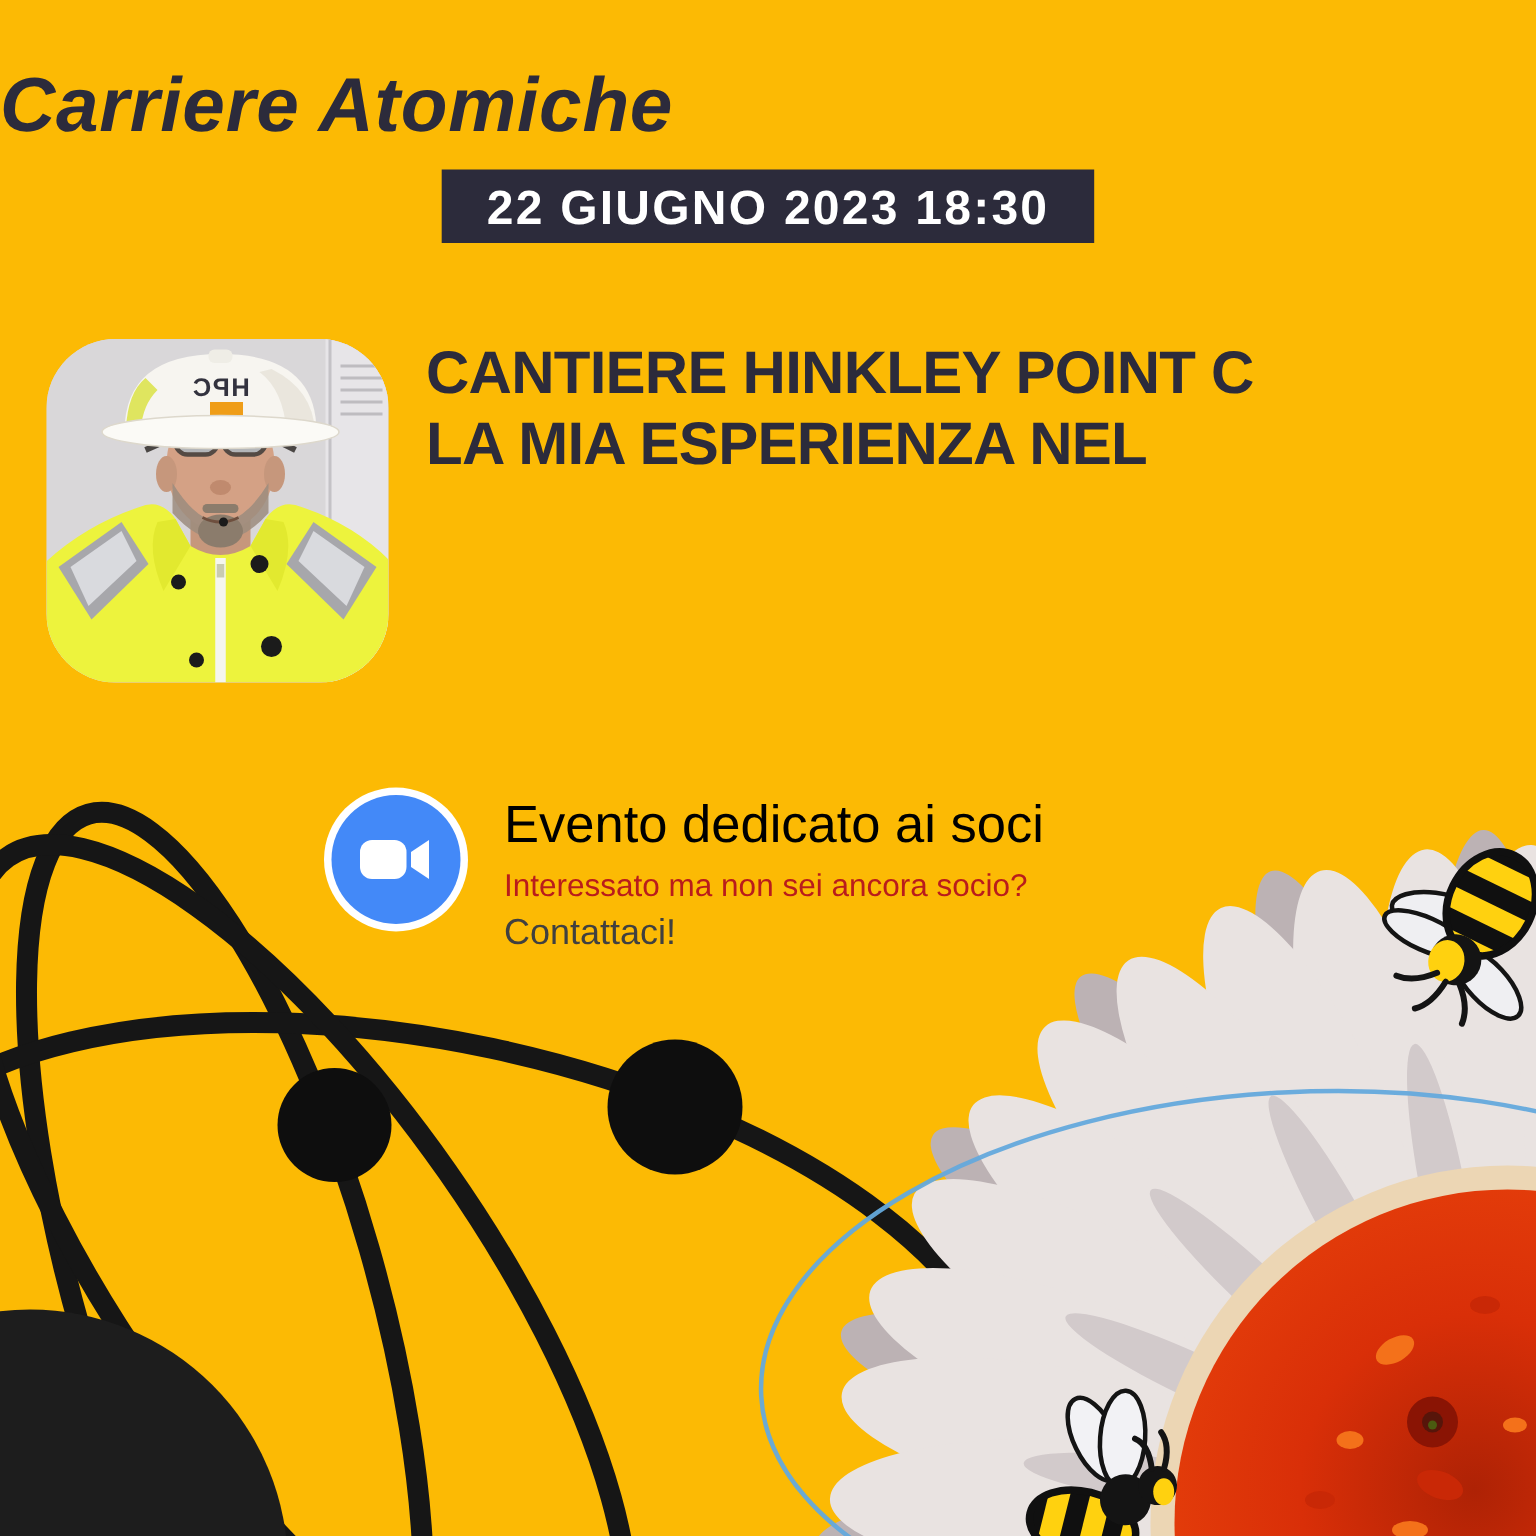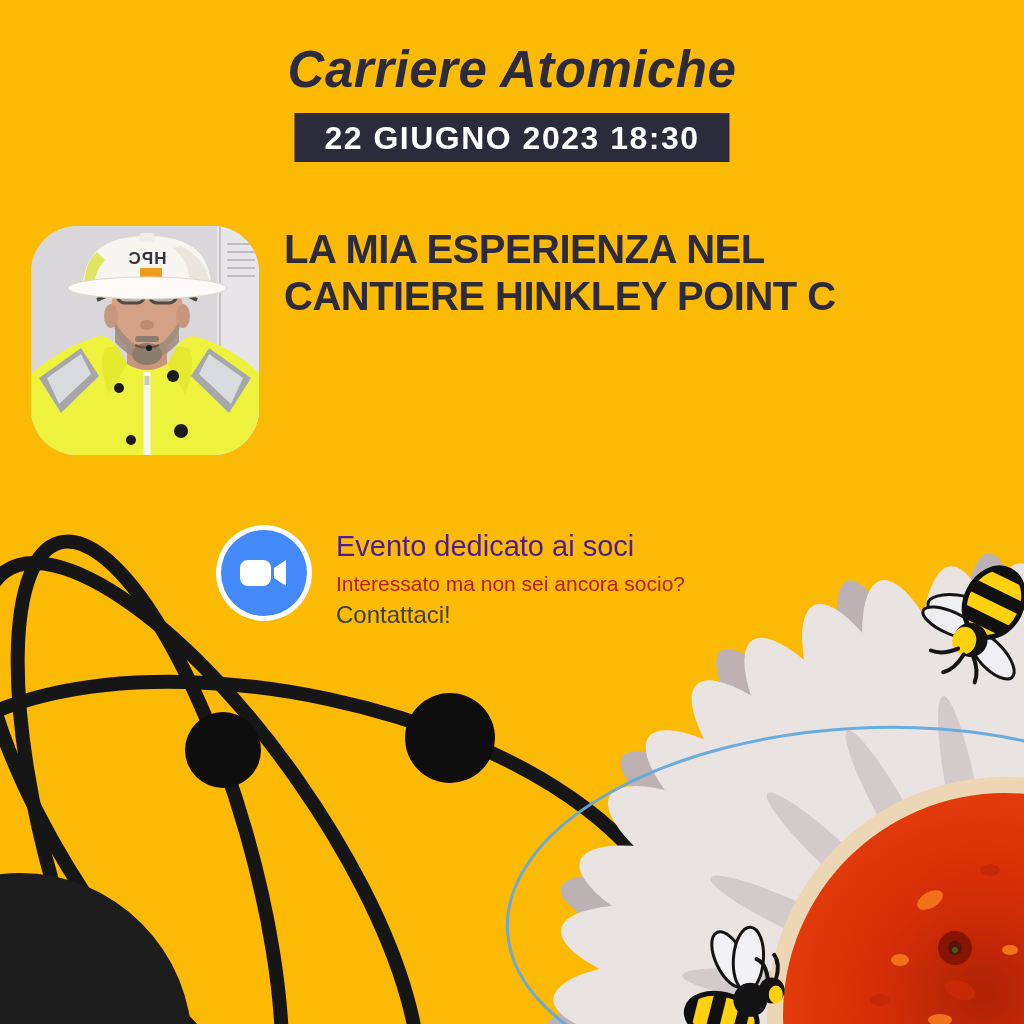--- a/index.html
+++ b/index.html
@@ -3,21 +3,21 @@
 <meta charset="utf-8">
 <style>
   html,body{margin:0;padding:0;background:#888;}
   .poster{
     position:relative;width:1024px;height:1024px;overflow:hidden;
     background:#FCBA04;font-family:"Liberation Sans",sans-serif;
   }
   .deco{position:absolute;left:0;top:0;width:1024px;height:1024px;z-index:1;}
   .content{position:absolute;left:0;top:0;width:1024px;height:1024px;z-index:2;pointer-events:none;}
   .title{
-    position:absolute;left:0;right:0;top:40px;text-align:center;
+    position:absolute;left:0;right:0;top:40px;
     font-style:italic;font-weight:700;font-size:51px;letter-spacing:0.5px;
     color:#2C2B3B;
   }
   .banner{
     position:absolute;top:113px;left:50%;transform:translateX(-50%);
     background:#2C2B3B;color:#FFFFFF;height:49px;line-height:50px;
     padding:0 30px;font-weight:700;font-size:32px;letter-spacing:1.5px;
     white-space:nowrap;
   }
   .photo{
@@ -35,21 +35,21 @@
   .speaker .company{font-size:19px;color:#46464C;margin-top:4px;}
   .zoom-badge{
     position:absolute;left:216px;top:525px;width:96px;height:96px;border-radius:50%;
     background:#FFFFFF;display:flex;align-items:center;justify-content:center;
   }
   .zoom-badge .inner{
     width:86px;height:86px;border-radius:50%;background:#4389F8;
     display:flex;align-items:center;justify-content:center;
   }
   .membership{position:absolute;left:336px;top:530px;}
-  .membership .head{font-size:29px;color:#4c1d95;}
+  .membership .head{font-size:35px;color:#000000;}
   .membership .q{font-size:21px;color:#b91c1c;margin-top:9px;}
   .membership .cta{font-size:24px;color:#404040;margin-top:5px;}
 </style>
 </head>
 <body>
 
 <div class="poster">
 
   <svg class="deco" viewBox="0 0 1024 1024" aria-hidden="true">
     <defs>
@@ -235,22 +235,22 @@
               <circle cx="150" cy="205" r="7"></circle>
               <circle cx="100" cy="214" r="5"></circle>
               <circle cx="118" cy="122" r="3"></circle>
             </g>
           </g>
         </g>
       </svg>
     </div>
 
     <div class="headline">
+      <div>CANTIERE HINKLEY POINT C</div>
       <div>LA MIA ESPERIENZA NEL</div>
-      <div>CANTIERE HINKLEY POINT C</div>
     </div>
 
 
     <div class="zoom-badge">
       <div class="inner">
         <svg width="52" height="40" viewBox="-26 -20 52 40">
           <rect x="-24" y="-13" width="31" height="26" rx="8" fill="#FFFFFF"></rect>
           <path d="M 10,-5 L 22,-13 L 22,13 L 10,5 Z" fill="#FFFFFF"></path>
         </svg>
       </div>

